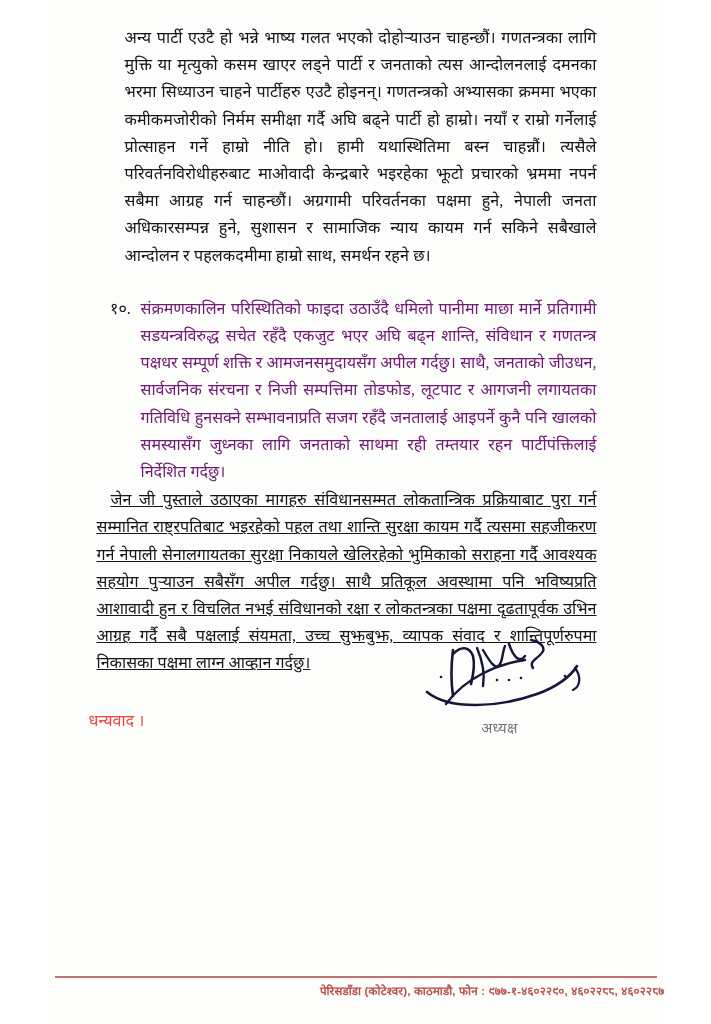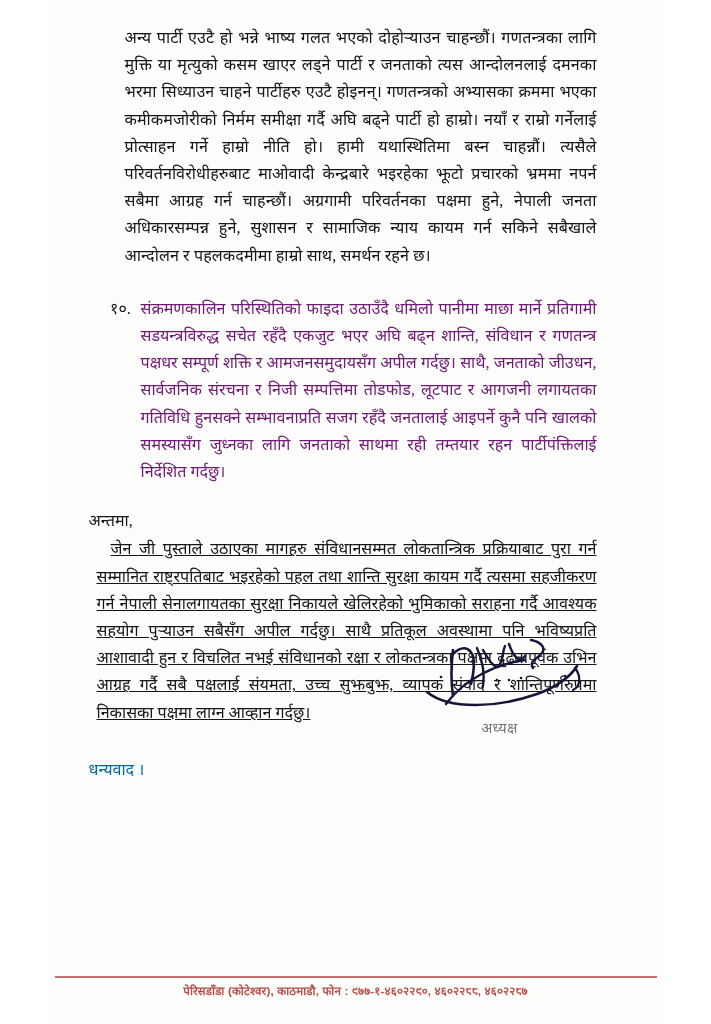--- a/index.html
+++ b/index.html
@@ -88,21 +88,21 @@
     text-indent: 14px;
     color: #16161a;
     text-decoration: underline;
   }
 
   .thanks {
     margin-top: 30px;
     margin-left: -36px;
     font-size: 16.1px;
     line-height: 27.2px;
-    color: #0369a1;
+    color: #ef4444;
   }
 
   
   .signature-block {
     position: absolute;
     top: 632px;
     right: 60px;
     width: 210px;
     text-align: center;
   }
@@ -129,21 +129,21 @@
     right: 8px;
     top: 976px;
     height: 2px;
     background: #c0736e;
   }
   .footer {
     position: absolute;
     left: 0;
     right: 0;
     top: 983px;
-    text-align: center;
+    text-align: right;
   }
   .footer-line {
     font-family: "Liberation Sans", "DejaVu Sans", sans-serif;
     font-size: 11.6px;
     line-height: 16px;
     color: #b8504b;
     font-weight: bold;
     letter-spacing: 0.15px;
   }
   .footer-line.contact {
@@ -159,21 +159,20 @@
 
   <div class="doc-body">
 
     <p class="para first-block">अन्य पार्टी एउटै हो भन्ने भाष्य गलत भएको दोहोर्‍याउन चाहन्छौं। गणतन्त्रका लागि मुक्ति या मृत्युको कसम खाएर लड्ने पार्टी र जनताको त्यस आन्दोलनलाई दमनका भरमा सिध्याउन चाहने पार्टीहरु एउटै होइनन्। गणतन्त्रको अभ्यासका क्रममा भएका कमीकमजोरीको निर्मम समीक्षा गर्दै अघि बढ्ने पार्टी हो हाम्रो। नयाँ र राम्रो गर्नेलाई प्रोत्साहन गर्ने हाम्रो नीति हो। हामी यथास्थितिमा बस्न चाहन्नौं। त्यसैले परिवर्तनविरोधीहरुबाट माओवादी केन्द्रबारे भइरहेका झूटो प्रचारको भ्रममा नपर्न सबैमा आग्रह गर्न चाहन्छौं। अग्रगामी परिवर्तनका पक्षमा हुने, नेपाली जनता अधिकारसम्पन्न हुने, सुशासन र सामाजिक न्याय कायम गर्न सकिने सबैखाले आन्दोलन र पहलकदमीमा हाम्रो साथ, समर्थन रहने छ।</p>
 
     <div class="numbered-item">
       <div class="marker">१०.</div>
       <div class="item-text">संक्रमणकालिन परिस्थितिको फाइदा उठाउँदै धमिलो पानीमा माछा मार्ने प्रतिगामी सडयन्त्रविरुद्ध सचेत रहँदै एकजुट भएर अघि बढ्न शान्ति, संविधान र गणतन्त्र पक्षधर सम्पूर्ण शक्ति र आमजनसमुदायसँग अपील गर्दछु। साथै, जनताको जीउधन, सार्वजनिक संरचना र निजी सम्पत्तिमा तोडफोड, लूटपाट र आगजनी लगायतका गतिविधि हुनसक्ने सम्भावनाप्रति सजग रहँदै जनतालाई आइपर्ने कुनै पनि खालको समस्यासँग जुध्नका लागि जनताको साथमा रही तम्तयार रहन पार्टीपंक्तिलाई निर्देशित गर्दछु।</div>
     </div>
 
-    <div class="closing-label">अन्तमा,</div>
 
     <p class="closing-para">जेन जी पुस्ताले उठाएका मागहरु संविधानसम्मत लोकतान्त्रिक प्रक्रियाबाट पुरा गर्न सम्मानित राष्ट्रपतिबाट भइरहेको पहल तथा शान्ति सुरक्षा कायम गर्दै त्यसमा सहजीकरण गर्न नेपाली सेनालगायतका सुरक्षा निकायले खेलिरहेको भुमिकाको सराहना गर्दै आवश्यक सहयोग पुर्‍याउन सबैसँग अपील गर्दछु। साथै प्रतिकूल अवस्थामा पनि भविष्यप्रति आशावादी हुन र विचलित नभई संविधानको रक्षा र लोकतन्त्रका पक्षमा दृढतापूर्वक उभिन आग्रह गर्दै सबै पक्षलाई संयमता, उच्च सुझबुझ, व्यापक संवाद र शान्तिपूर्णरुपमा निकासका पक्षमा लाग्न आव्हान गर्दछु।</p>
 
     <div class="thanks">धन्यवाद ।</div>
   </div>
 
   <div class="signature-block">
     <div class="signature-mark">
       <svg width="190" height="84" viewBox="0 0 190 84" fill="none" xmlns="http://www.w3.org/2000/svg" aria-hidden="true">
         <path d="M41 72 C60 46, 92 32, 120 28" stroke="#16163a" stroke-width="2.4" stroke-linecap="round" fill="none"></path>

